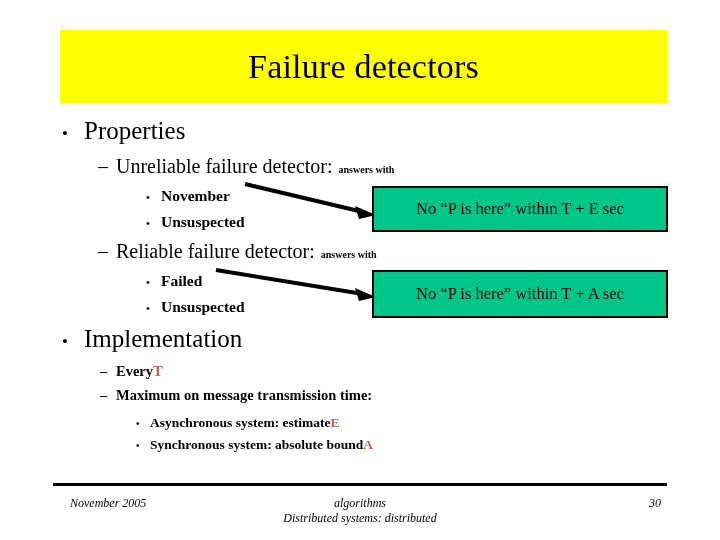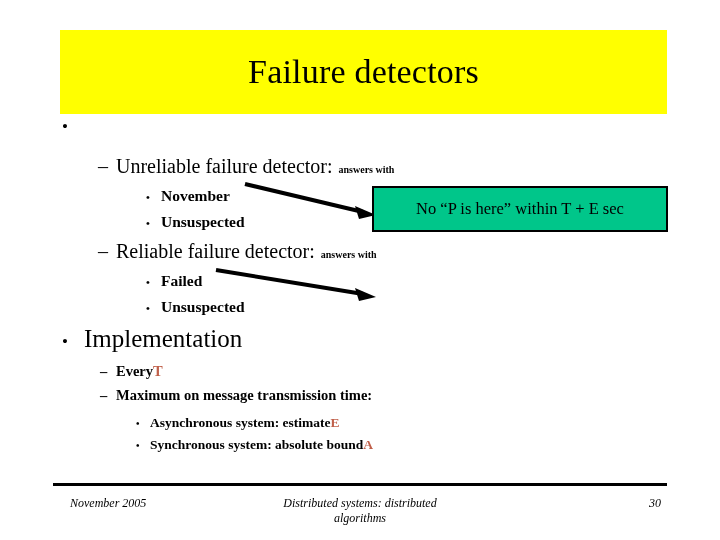--- a/index.html
+++ b/index.html
@@ -16,21 +16,21 @@
     font-family: "Liberation Serif", "DejaVu Serif", serif;
     color: #000000;
   }
 
   
   #title-banner {
     position: absolute;
     left: 60px;
     top: 30px;
     width: 607px;
-    height: 84px;
+    height: 73px;
     background: #ffff00;
     display: flex;
     align-items: center;
     justify-content: center;
   }
   #title-text {
     font-size: 34px;
     line-height: 1;
     letter-spacing: 0.2px;
     color: #000000;
@@ -167,20 +167,21 @@
 <div id="slide">
 
   <div id="title-banner">
     <div id="title-text">Failure detectors</div>
   </div>
 
   <div id="body-area">
 
     <div class="lvl1" style="left:62px; top:12px;">
       <span class="bullet">•</span>
+      <span>Properties</span>
     </div>
 
     <div class="lvl2" style="left:98px; top:50px;">
       <span class="dash">–</span>
       <span>Unreliable failure detector:</span>
       <span class="ans">answers with</span>
     </div>
 
     <div class="lvl3" style="left:146px; top:82px;">
       <span class="bullet">•</span>
@@ -243,27 +244,30 @@
 
     <svg class="arrow-svg" style="left:214px; top:158px;" width="164" height="42" viewBox="0 0 164 42">
       <line x1="2" y1="6" x2="149" y2="30" stroke="#000000" stroke-width="4"></line>
       <polygon points="162,33 141,24 145,37" fill="#000000"></polygon>
     </svg>
 
     <div class="callout" style="left:372px; top:80px; width:296px; height:46px;">
       <span>No “P is here” within T + E sec</span>
     </div>
 
+    <div class="callout" style="left:372px; top:164px; width:296px; height:48px;">
+      <span>No “P is here” within T + A sec</span>
+    </div>
 
   </div>
 
   <div id="footer-rule"></div>
 
   <div class="footer-cell" id="footer-date">November 2005</div>
 
   <div class="footer-cell" id="footer-center">
+    <div>algorithms</div>
     <div>Distributed systems: distributed</div>
-    <div>algorithms</div>
   </div>
 
   <div class="footer-cell" id="footer-page">30</div>
 
 </div>
 
 </body></html>

